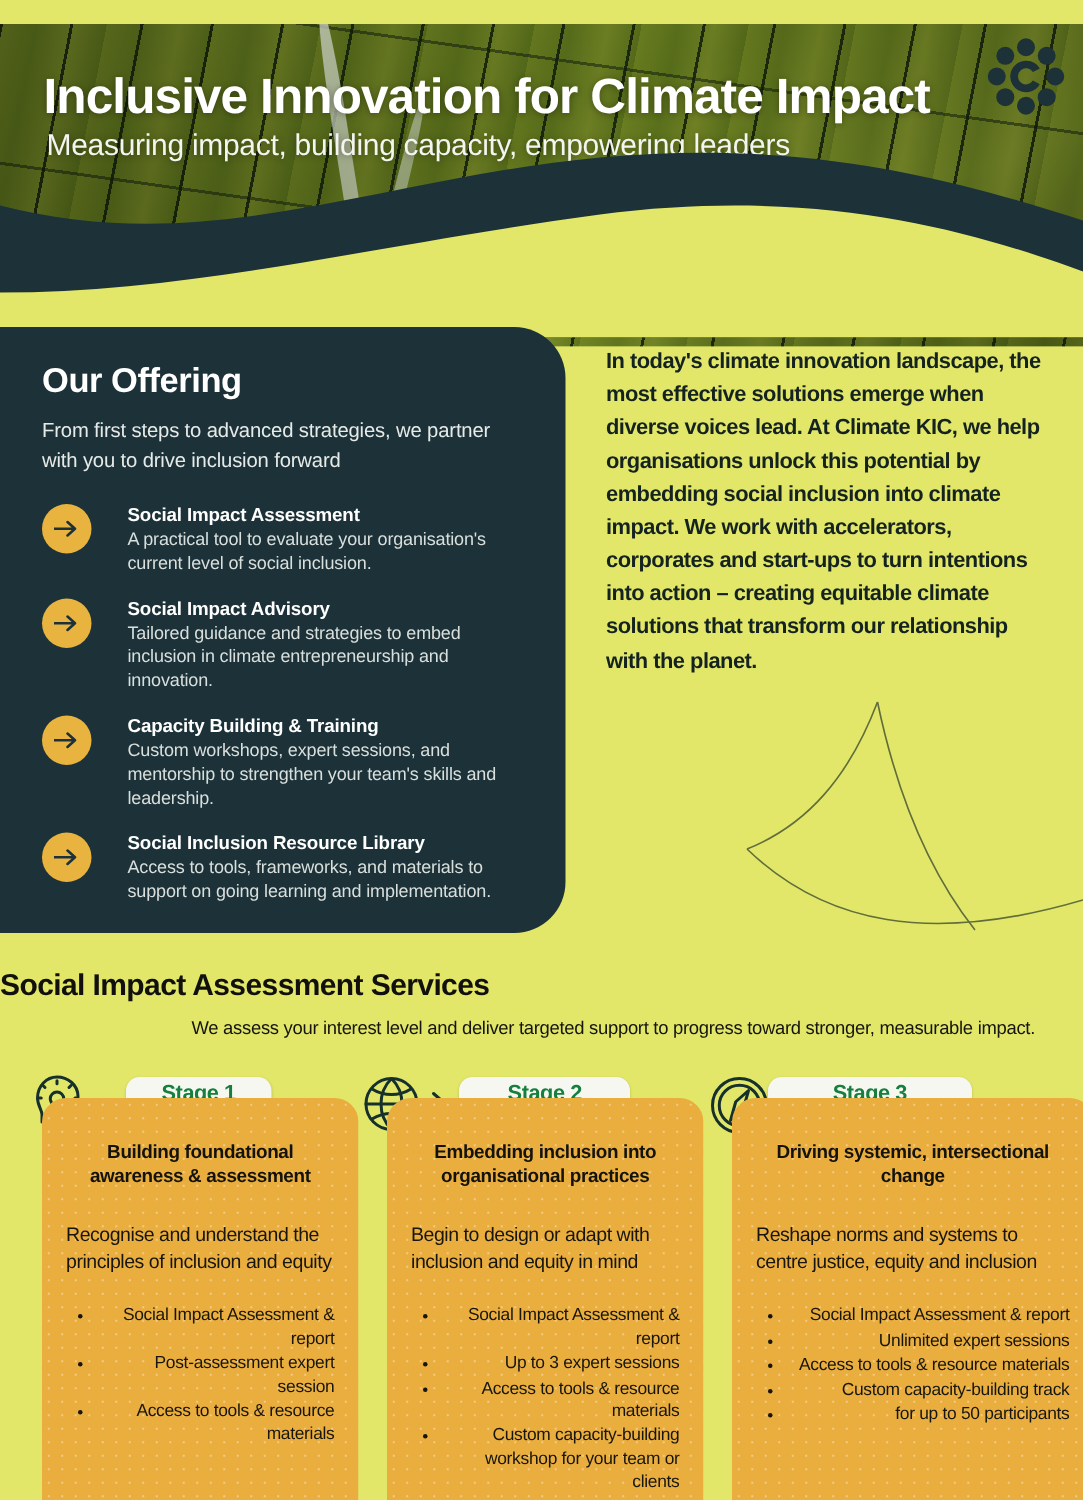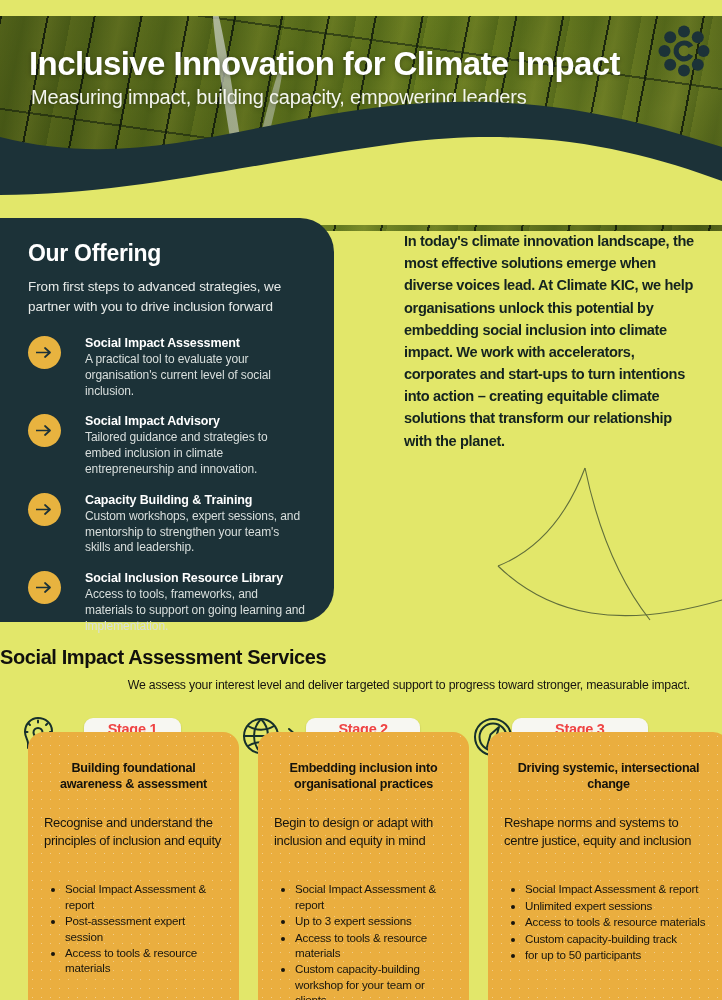--- a/index.html
+++ b/index.html
@@ -58,21 +58,21 @@
   }
 
   
   .logo { position:absolute; right:12px; top:9px; width:52px; height:52px; }
 
   
   .wave { position:absolute; left:0; top:95px; width:722px; height:130px; }
 
   
   .offer-panel {
-    position:absolute; left:0; top:218px; width:334px; height:404px;
+    position:absolute; left:0; top:218px; width:377px; height:404px;
     background:#1c3238;
     border-radius:0 34px 34px 0;
     padding:22px 28px 0 28px;
   }
   .offer-title {
     font-size:23px; font-weight:bold; color:#fff;
     letter-spacing:-.3px; margin-bottom:10px;
   }
   .offer-lead {
     font-size:13.5px; color:#e6eae8; line-height:1.45;
@@ -125,41 +125,41 @@
   .card.c3 { left:488px; width:241px; }
 
   .card-h {
     text-align:center; font-size:12.6px; font-weight:bold;
     color:#14120c; line-height:1.28; letter-spacing:-.25px;
   }
   .card-p {
     margin-top:22px; font-size:13px; color:#17150e;
     line-height:1.35; letter-spacing:-.3px;
   }
-  .card-ul { margin-top:32px; padding-left:21px; }
+  .card-ul { margin-top:20px; padding-left:21px;text-align:right; }
   .card-ul li {
     font-size:11.6px; color:#17150e; line-height:1.33;
     letter-spacing:-.2px; margin-bottom:1px;
   }
 
   .stage-icon { position:absolute; top:714px; width:46px; height:46px; }
   .stage-icon.i1 { left:18px; }
   .stage-icon.i2 { left:240px; width:60px; }
   .stage-icon.i3 { left:470px; }
 
   .badge {
     position:absolute; top:718px;
     background:#f7f7f2; border-radius:9px;
     padding:4px 11px 5px 11px; text-align:center;
     box-shadow:0 1px 2px rgba(0,0,0,.18);
   }
   .badge.b1 { left:84px; }
   .badge.b2 { left:306px; }
   .badge.b3 { left:512px; }
-  .badge-n { font-size:14.5px; font-weight:bold; color:#ef4444; line-height:1.1; letter-spacing:-.3px; }
+  .badge-n { font-size:14.5px; font-weight:bold; color:#15803d; line-height:1.1; letter-spacing:-.3px; }
   .badge-l { font-size:14.5px; font-weight:bold; color:#11100c; line-height:1.15; letter-spacing:-.3px; }
 </style>
 </head>
 <body>
 
 <div class="hero">
   <div class="hero-photo"></div>
   <div class="hero-road"></div>
   <div class="hero-road2"></div>
 

